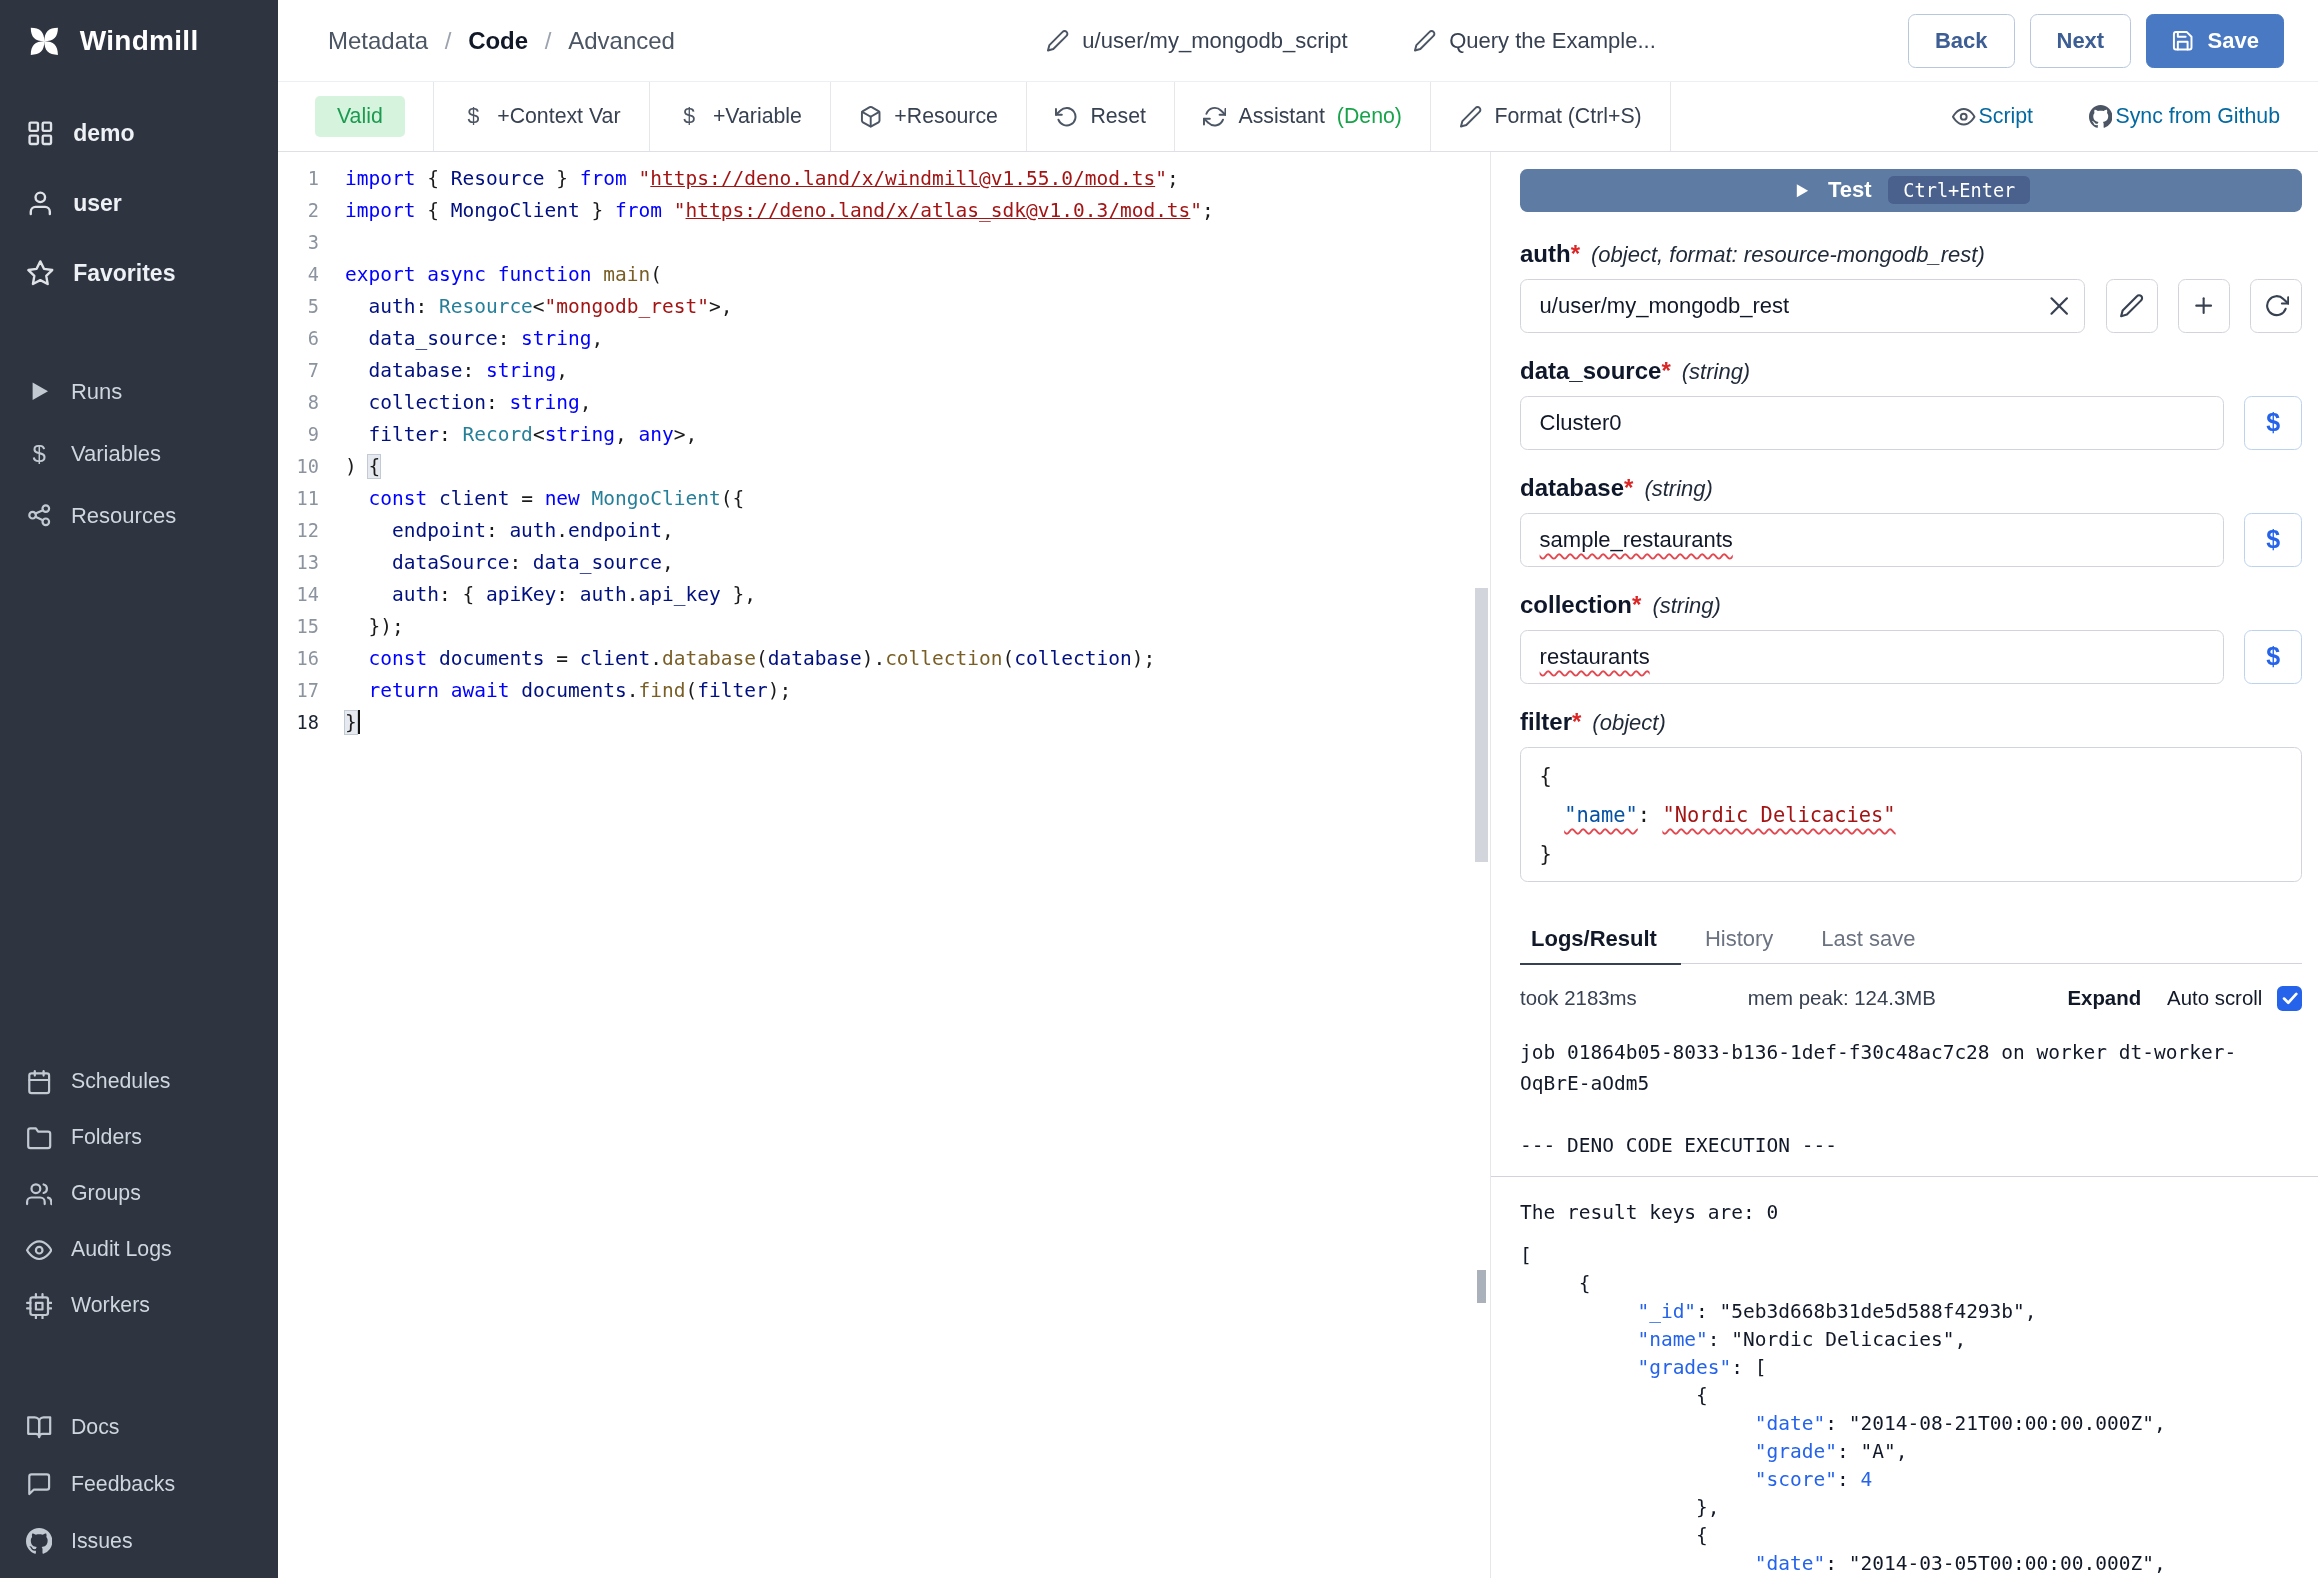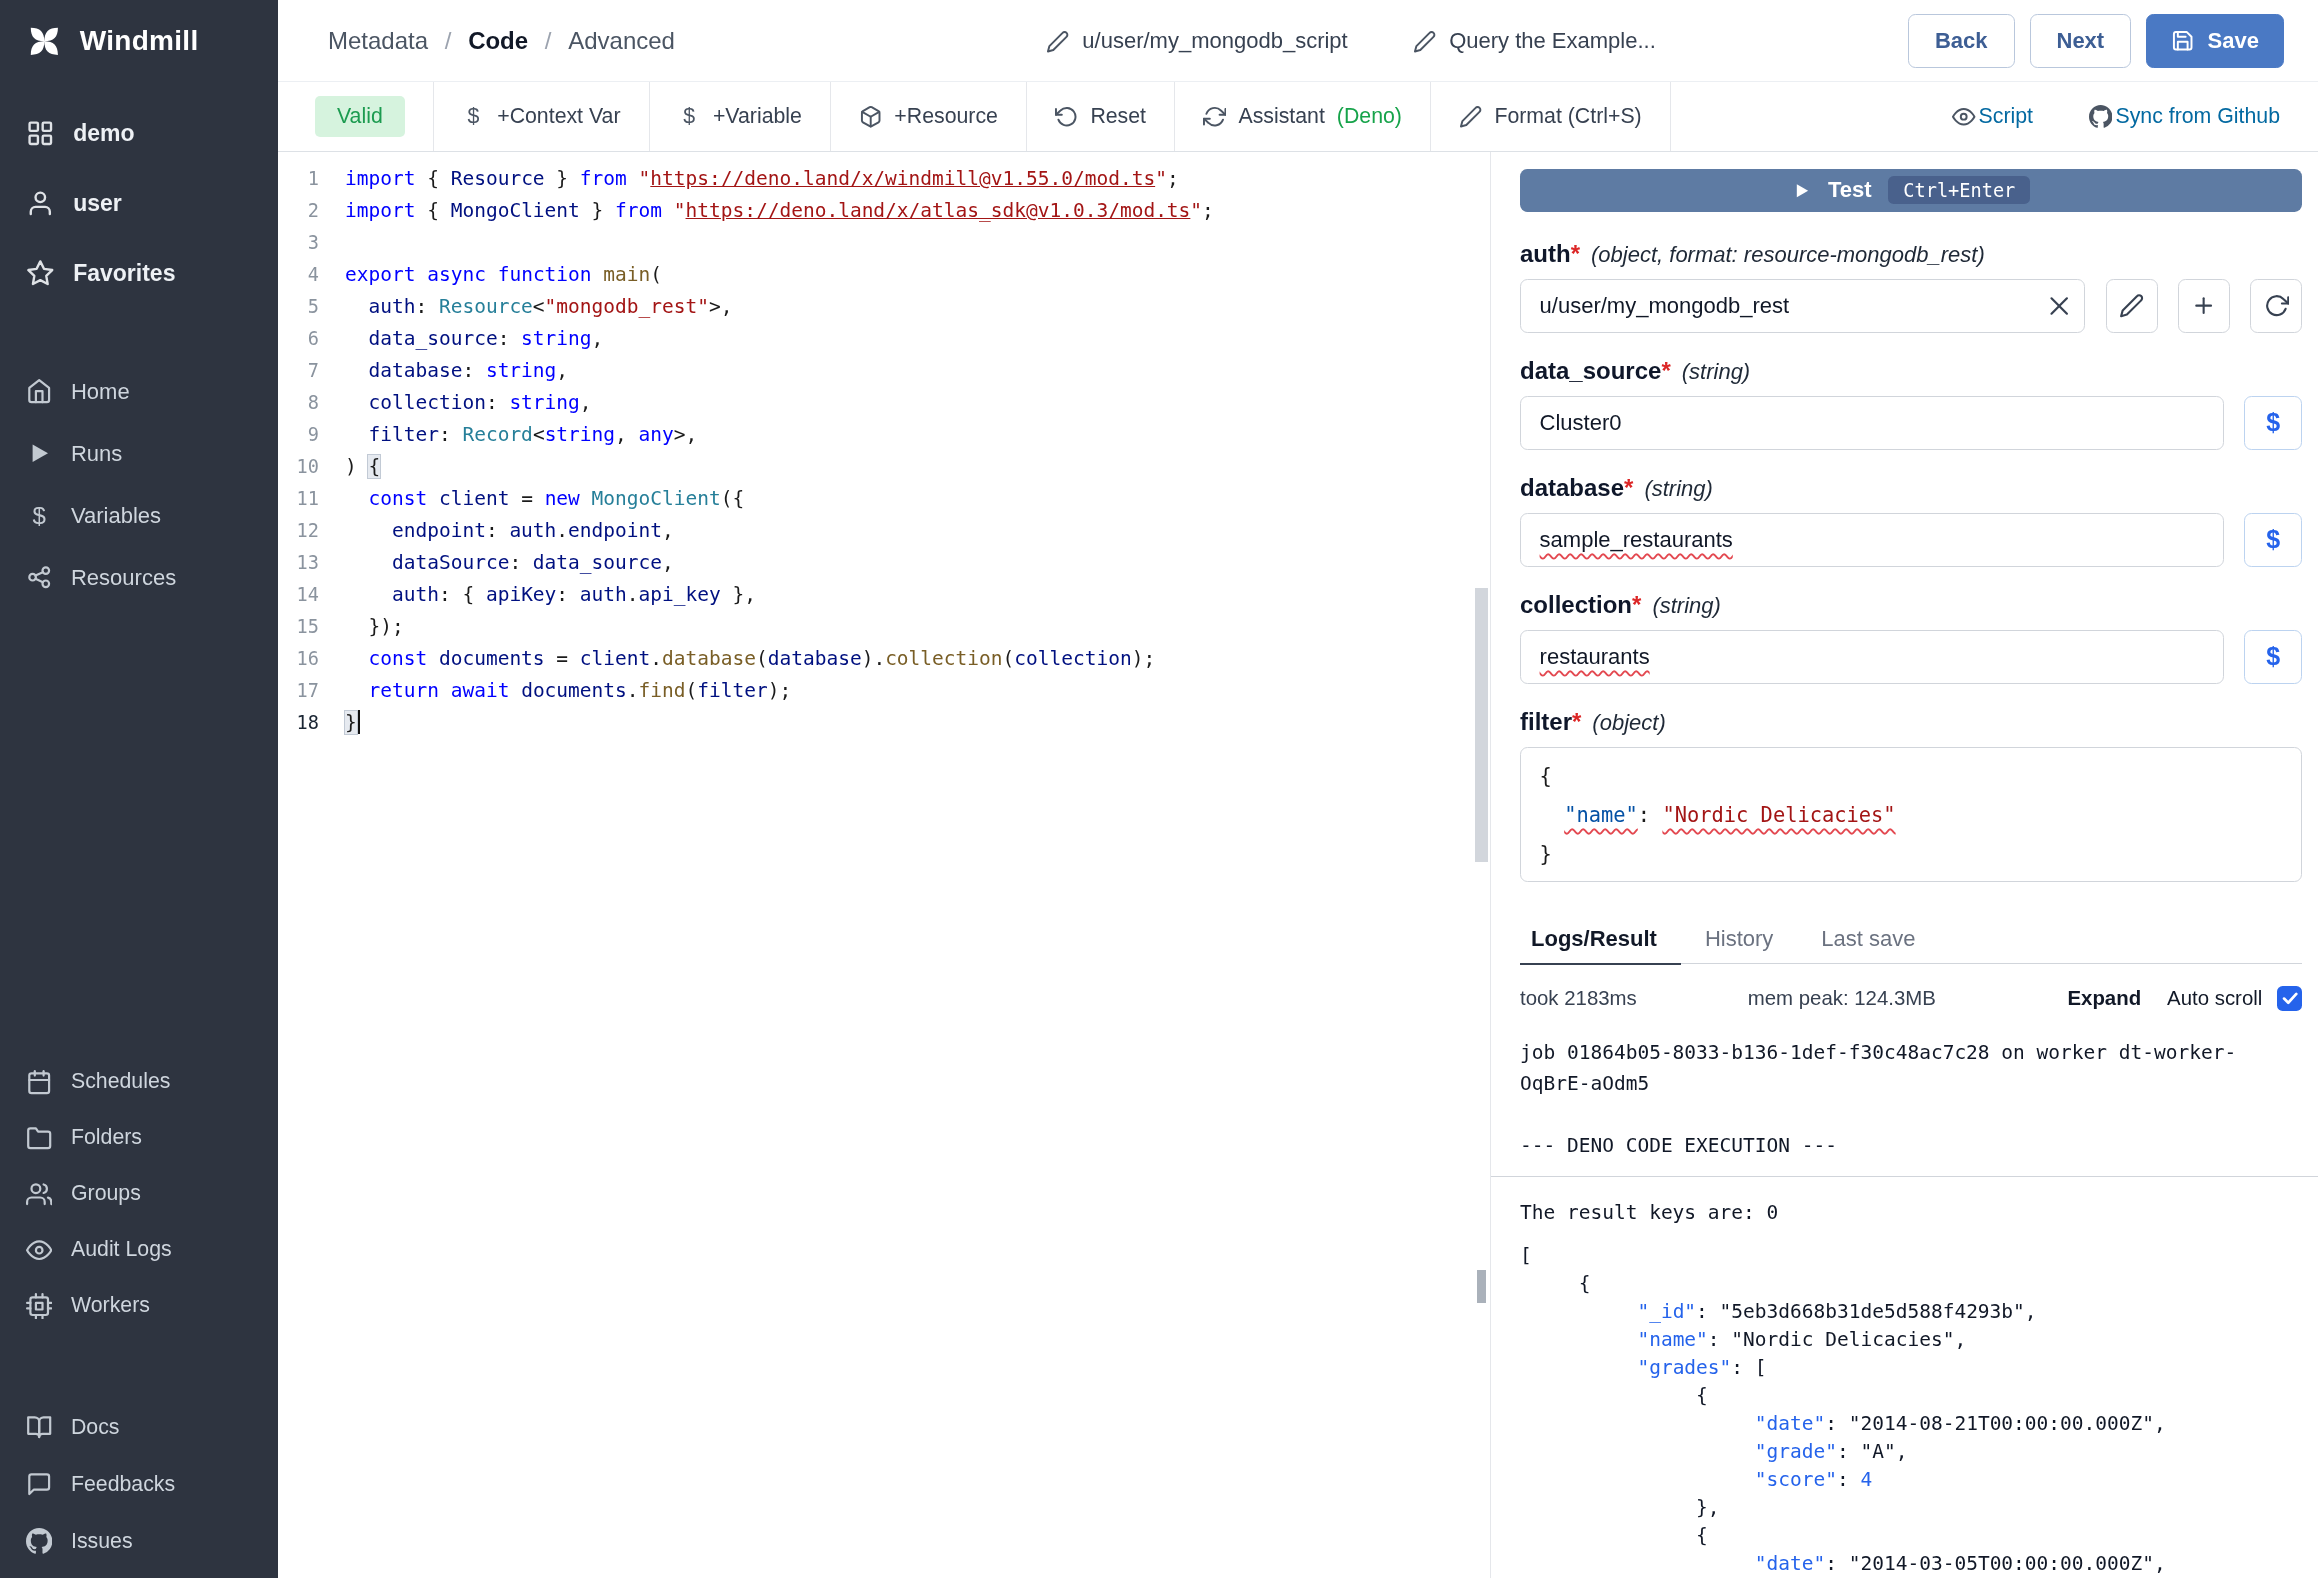--- a/index.html
+++ b/index.html
@@ -28,21 +28,21 @@
 
   
   .main { flex: 1; display: flex; flex-direction: column; min-width: 0; }
 
   .header { height: 82px; display: flex; align-items: center; padding: 0 35px 0 50px; border-bottom: 0.9px solid #eceff3; background: #fff; }
   .breadcrumb { display: flex; align-items: center; gap: 16.7px; font-size: 24px; color: #4b5563; }
   .crumb { cursor: pointer; }
   .crumb.active { color: #111827; font-weight: 700; }
   .crumb-sep { color: #9ca3af; }
   .header-center { display: flex; align-items: center; gap: 65px; margin-left: 371px; }
-  .path-group { display: flex; align-items: flex-end; gap: 13px; font-size: 22px; font-weight: 500; color: #374151; cursor: pointer; white-space: nowrap; }
+  .path-group { display: flex; align-items: center; gap: 13px; font-size: 22px; font-weight: 500; color: #374151; cursor: pointer; white-space: nowrap; }
   .path-group .icn { font-size: 21.3px; color: #4b5563; }
   .header-actions { margin-left: auto; display: flex; align-items: center; gap: 15px; }
   .btn { height: 54px; border-radius: 7.4px; font-size: 22px; font-weight: 600; font-family: inherit; cursor: pointer; }
   .btn.outline { background: #fff; border: 0.9px solid #b9c7dc; color: #3d5e94; padding: 0 26px; }
   .btn.primary { background: #4a79c4; border: 0.9px solid #4a79c4; color: #fff; padding: 0 24px; display: flex; align-items: center; gap: 13px; }
   .btn.primary .icn { font-size: 21.3px; }
 
   .toolbar { height: 70px; display: flex; align-items: stretch; border-bottom: 0.9px solid #dde1e6; background: #fff; padding-left: 37px; }
   .tb-cell { display: flex; align-items: center; padding-right: 28px; border-right: 0.9px solid #e5e7eb; }
   .valid-badge { background: #d6f3de; color: #1c9b50; font-size: 21.3px; font-weight: 500; padding: 8.3px 22px; border-radius: 5px; }
@@ -166,29 +166,20 @@
             <svg viewBox="0 0 24 24" fill="none" stroke="currentColor" stroke-width="2" stroke-linecap="round" stroke-linejoin="round">
               <polygon points="12 2 15.09 8.26 22 9.27 17 14.14 18.18 21.02 12 17.77 5.82 21.02 7 14.14 2 9.27 8.91 8.26"></polygon>
             </svg>
           </span>
           <span class="lbl">Favorites</span>
         </div>
       </nav>
     <nav class="side-group mainnav">
         <div class="side-item">
           <span class="icn">
-            <svg viewBox="0 0 24 24" fill="none" stroke="currentColor" stroke-width="2" stroke-linecap="round" stroke-linejoin="round">
-              <path d="M3 9l9-7 9 7v11a2 2 0 0 1-2 2H5a2 2 0 0 1-2-2z"></path>
-              <polyline points="9 22 9 12 15 12 15 22"></polyline>
-            </svg>
-          </span>
-          <span class="lbl">Home</span>
-        </div>
-        <div class="side-item">
-          <span class="icn">
             <svg viewBox="0 0 24 24" fill="currentColor">
               <path d="M6 4l14 8-14 8z"></path>
             </svg>
           </span>
           <span class="lbl">Runs</span>
         </div>
         <div class="side-item">
           <span class="icn">
             <span class="glyph">$</span>
           </span>

